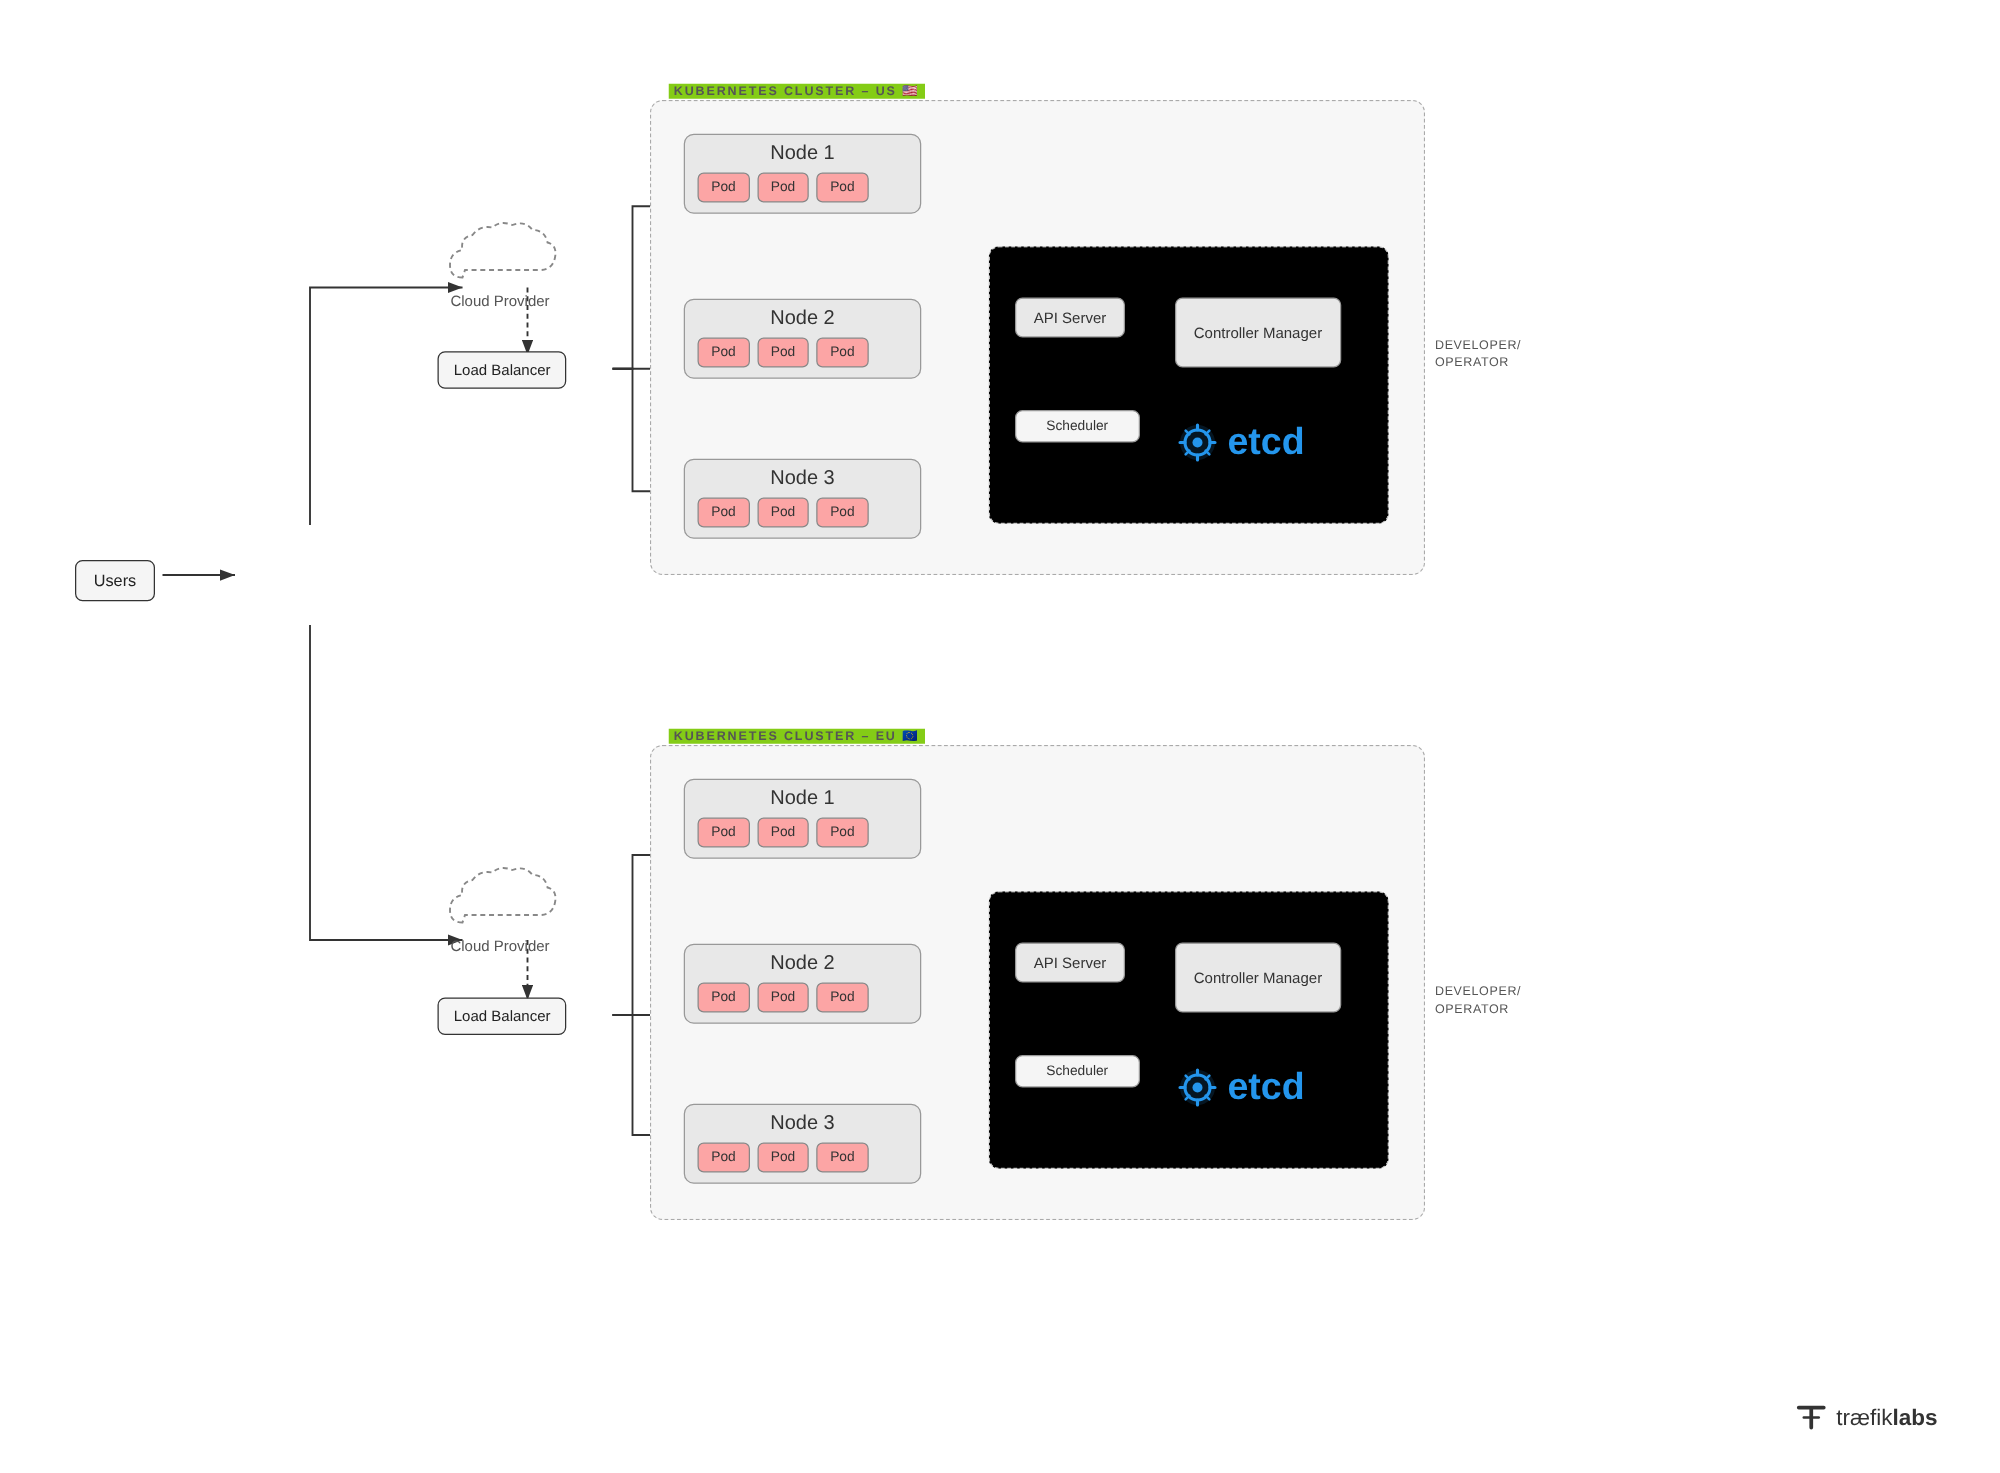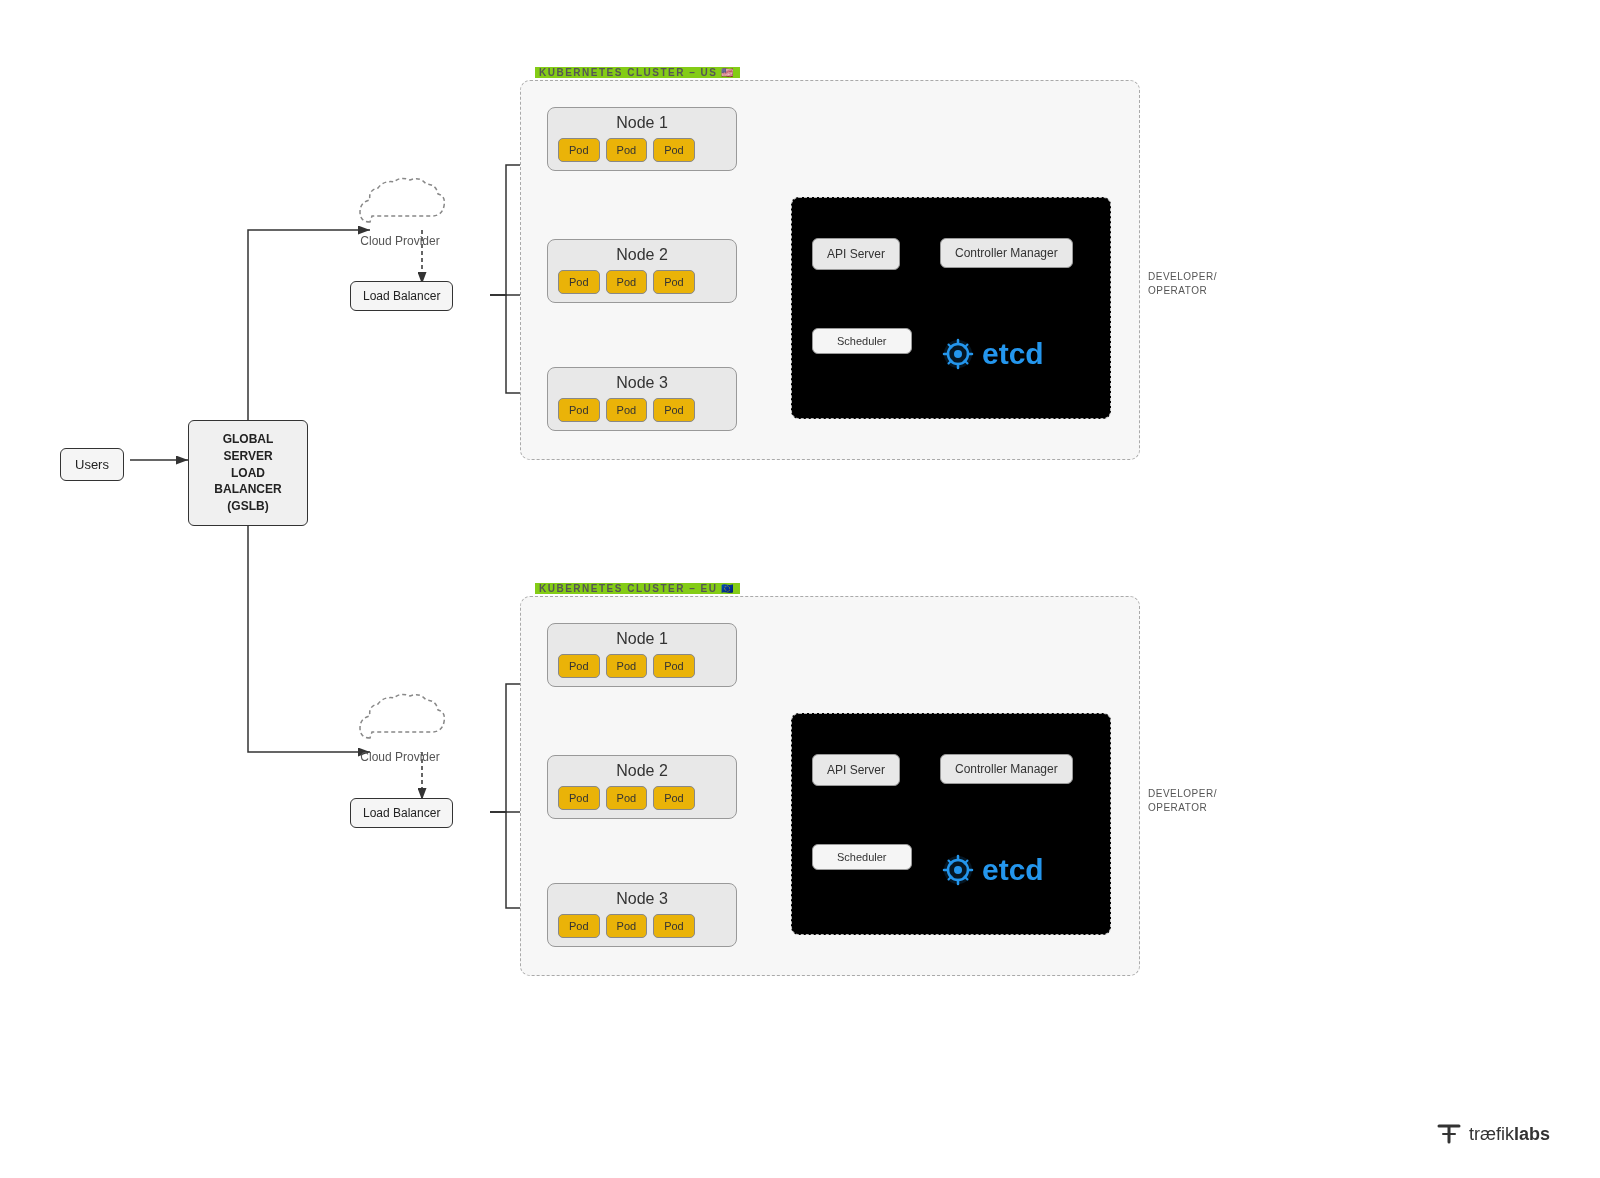--- a/index.html
+++ b/index.html
@@ -119,21 +119,21 @@
       text-align: center;
       margin-bottom: 6px;
     }
     .pods-row {
       display: flex;
       gap: 6px;
     }
     .pod-box {
       border: 1.5px solid #888;
       border-radius: 5px;
-      background: #eab308;
+      background: #fca5a5;
       padding: 5px 10px;
       font-size: 11px;
       color: #333;
     }
 
     
     .control-plane {
       position: absolute;
       border: 1.5px dashed #bbb;
       border-radius: 8px;
@@ -151,21 +151,21 @@
       color: #333;
       white-space: nowrap;
     }
 
     
     .ctrl-mgr-box {
       position: absolute;
       border: 1.5px solid #999;
       border-radius: 6px;
       background: #e8e8e8;
-      padding: 7px 14px;
+      padding: 20px 14px;
       font-size: 12px;
       color: #333;
       white-space: nowrap;
     }
 
     
     .scheduler-box {
       position: absolute;
       border: 1.5px solid #999;
       border-radius: 6px;
@@ -417,23 +417,20 @@
   </div>
 
   <div class="dev-op-label" style="left:1148px; top:787px;">
     <span>DEVELOPER/<br>OPERATOR</span>
   </div>
 
   <div class="users-box">
     <span>Users</span>
   </div>
 
-  <div class="gslb-box">
-    <span>GLOBAL SERVER<br>LOAD BALANCER<br>(GSLB)</span>
-  </div>
 
   <div class="traefik-logo">
 
     <svg width="28" height="28" viewBox="0 0 28 28">
       <path d="M4,6 L24,6 M14,6 L14,22" stroke="#333" stroke-width="3" stroke-linecap="round"></path>
       <path d="M8,14 L20,14" stroke="#333" stroke-width="2" stroke-linecap="round"></path>
     </svg>
     <span style="font-size:18px; color:#333;">
       træfik<span class="bold-part" style="font-weight:700;">labs</span>
     </span>

